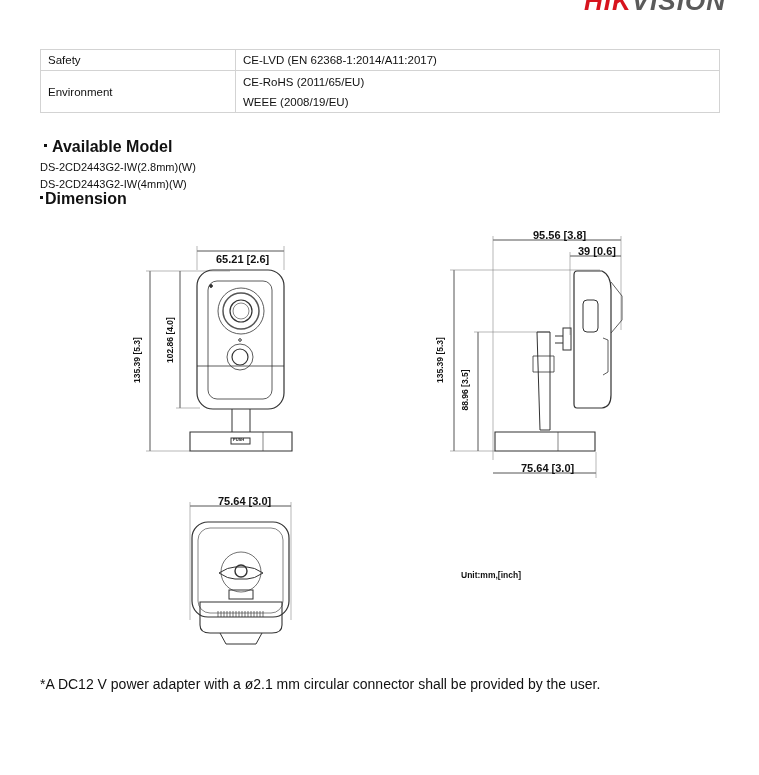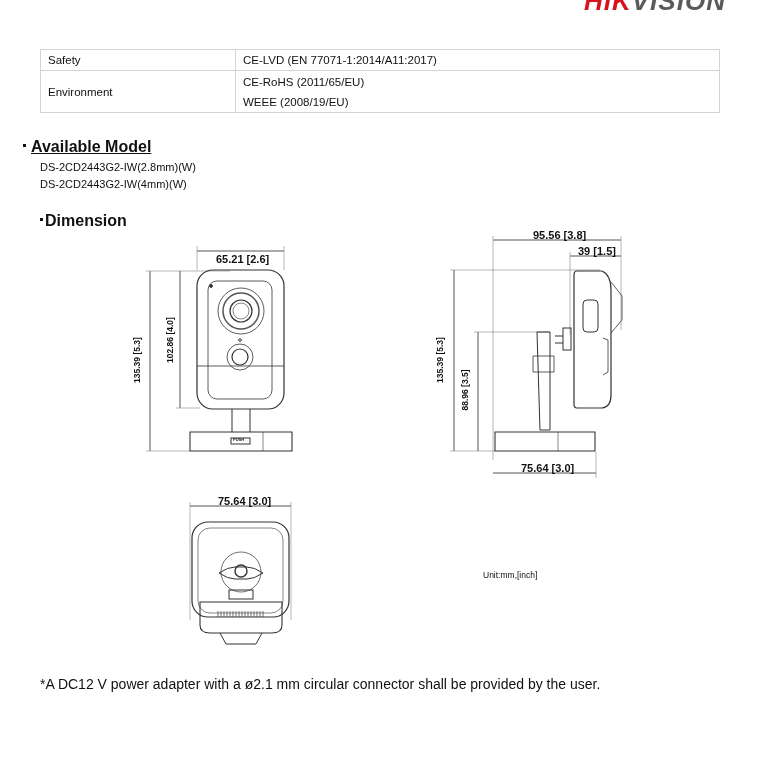--- a/index.html
+++ b/index.html
@@ -9,49 +9,49 @@
   .logo .vis{color:#5a5a5a;}
   table.spec{position:absolute;left:40px;top:49px;width:680px;border-collapse:collapse;font-size:11.5px;}
   table.spec td{border:1px solid #d3d3d3;padding:0 7px;vertical-align:middle;}
   table.spec td.k{width:180px;margin-top:38px;}
   table.spec td.v{line-height:20px;}
   .sec{position:absolute;font-size:16px;font-weight:bold;white-space:nowrap;}
   .sec .b{display:inline-block;width:3px;height:3px;background:#111;vertical-align:middle;margin-right:5px;position:relative;top:-2px;}
   .model{position:absolute;left:40px;font-size:11px;white-space:nowrap;}
   .dim{position:absolute;font-size:11px;font-weight:bold;white-space:nowrap;font-family:"Liberation Sans",sans-serif;}
   .vdim{position:absolute;font-size:8.5px;font-weight:bold;white-space:nowrap;transform:rotate(-90deg);transform-origin:center center;}
-  .unit{position:absolute;left:483px;top:570px;font-size:8.5px;font-weight:normal;}
+  .unit{position:absolute;left:461px;top:570px;font-size:8.5px;font-weight:bold;}
   .note{position:absolute;left:40px;top:676px;font-size:14px;white-space:nowrap;}
   svg{position:absolute;left:0;top:0;}
 </style>
 </head>
 <body>
 
 <div class="logo"><span class="hik">HIK</span><span class="vis">VISION</span></div>
 
 <table class="spec">
   <tbody>
       <tr style="height:21px;">
     <td class="k">Safety</td>
-    <td class="v">CE-LVD (EN 77071-1:2014/A11:2017)</td>
+    <td class="v">CE-LVD (EN 62368-1:2014/A11:2017)</td>
   </tr>
   <tr style="height:42px;">
     <td class="k">Environment</td>
     <td class="v">
           <div>CE-RoHS (2011/65/EU)</div>
           <div>WEEE (2008/19/EU)</div>
         </td>
   </tr>
 </tbody>
   </table>
 
-<div class="sec" style="left:23px;top:138px;text-decoration:underline;"><span class="b"></span><span>Available Model</span></div>
+<div class="sec" style="left:44px;top:138px;"><span class="b"></span><span>Available Model</span></div>
 <div class="model" style="top:161px;">DS-2CD2443G2-IW(2.8mm)(W)</div>
 <div class="model" style="top:178px;">DS-2CD2443G2-IW(4mm)(W)</div>
-<div class="sec" style="left:40px;top:212px;"><span class="b" style="margin-right:2px;"></span><span>Dimension</span></div>
+<div class="sec" style="left:40px;top:190px;"><span class="b" style="margin-right:2px;"></span><span>Dimension</span></div>
 
 <svg width="759" height="775" fill="none" stroke="#333" stroke-width="1">
 
   <g>
     <line x1="197" y1="251" x2="284" y2="251" stroke="#555"></line>
     <line x1="197" y1="246" x2="197" y2="270" stroke="#888" stroke-width="0.6"></line>
     <line x1="284" y1="246" x2="284" y2="270" stroke="#888" stroke-width="0.6"></line>
     <line x1="150" y1="271" x2="150" y2="451" stroke="#555"></line>
     <line x1="146" y1="271" x2="230" y2="271" stroke="#888" stroke-width="0.6"></line>
     <line x1="146" y1="451" x2="190" y2="451" stroke="#888" stroke-width="0.6"></line>
@@ -130,21 +130,21 @@
         <line x1="263" y1="611" x2="263" y2="617"></line>
     </g>
     <path d="M220 633 L226 644 L256 644 L262 633" stroke-width="1"></path>
   </g>
 </svg>
 
 <div class="dim" style="left:216px;top:240px;margin-top:13px;">65.21 [2.6]</div>
 <div class="vdim" style="left:114px;top:355px;">135.39 [5.3]</div>
 <div class="vdim" style="left:147px;top:335px;">102.86 [4.0]</div>
 <div class="dim" style="left:533px;top:229px;">95.56 [3.8]</div>
-<div class="dim" style="left:578px;top:245px;">39 [1.5]</div>
+<div class="dim" style="left:578px;top:245px;">39 [0.6]</div>
 <div class="vdim" style="left:417px;top:355px;">135.39 [5.3]</div>
 <div class="vdim" style="left:444px;top:385px;">88.96 [3.5]</div>
 <div class="dim" style="left:521px;top:462px;">75.64 [3.0]</div>
 <div class="dim" style="left:218px;top:495px;">75.64 [3.0]</div>
 <div class="dim" style="left:233px;top:437px;font-size:4px;">PUSH</div>
 <div class="unit">Unit:mm,[inch]</div>
 
 <div class="note">*A DC12 V power adapter with a ø2.1 mm circular connector shall be provided by the user.</div>
 
 </body></html>

